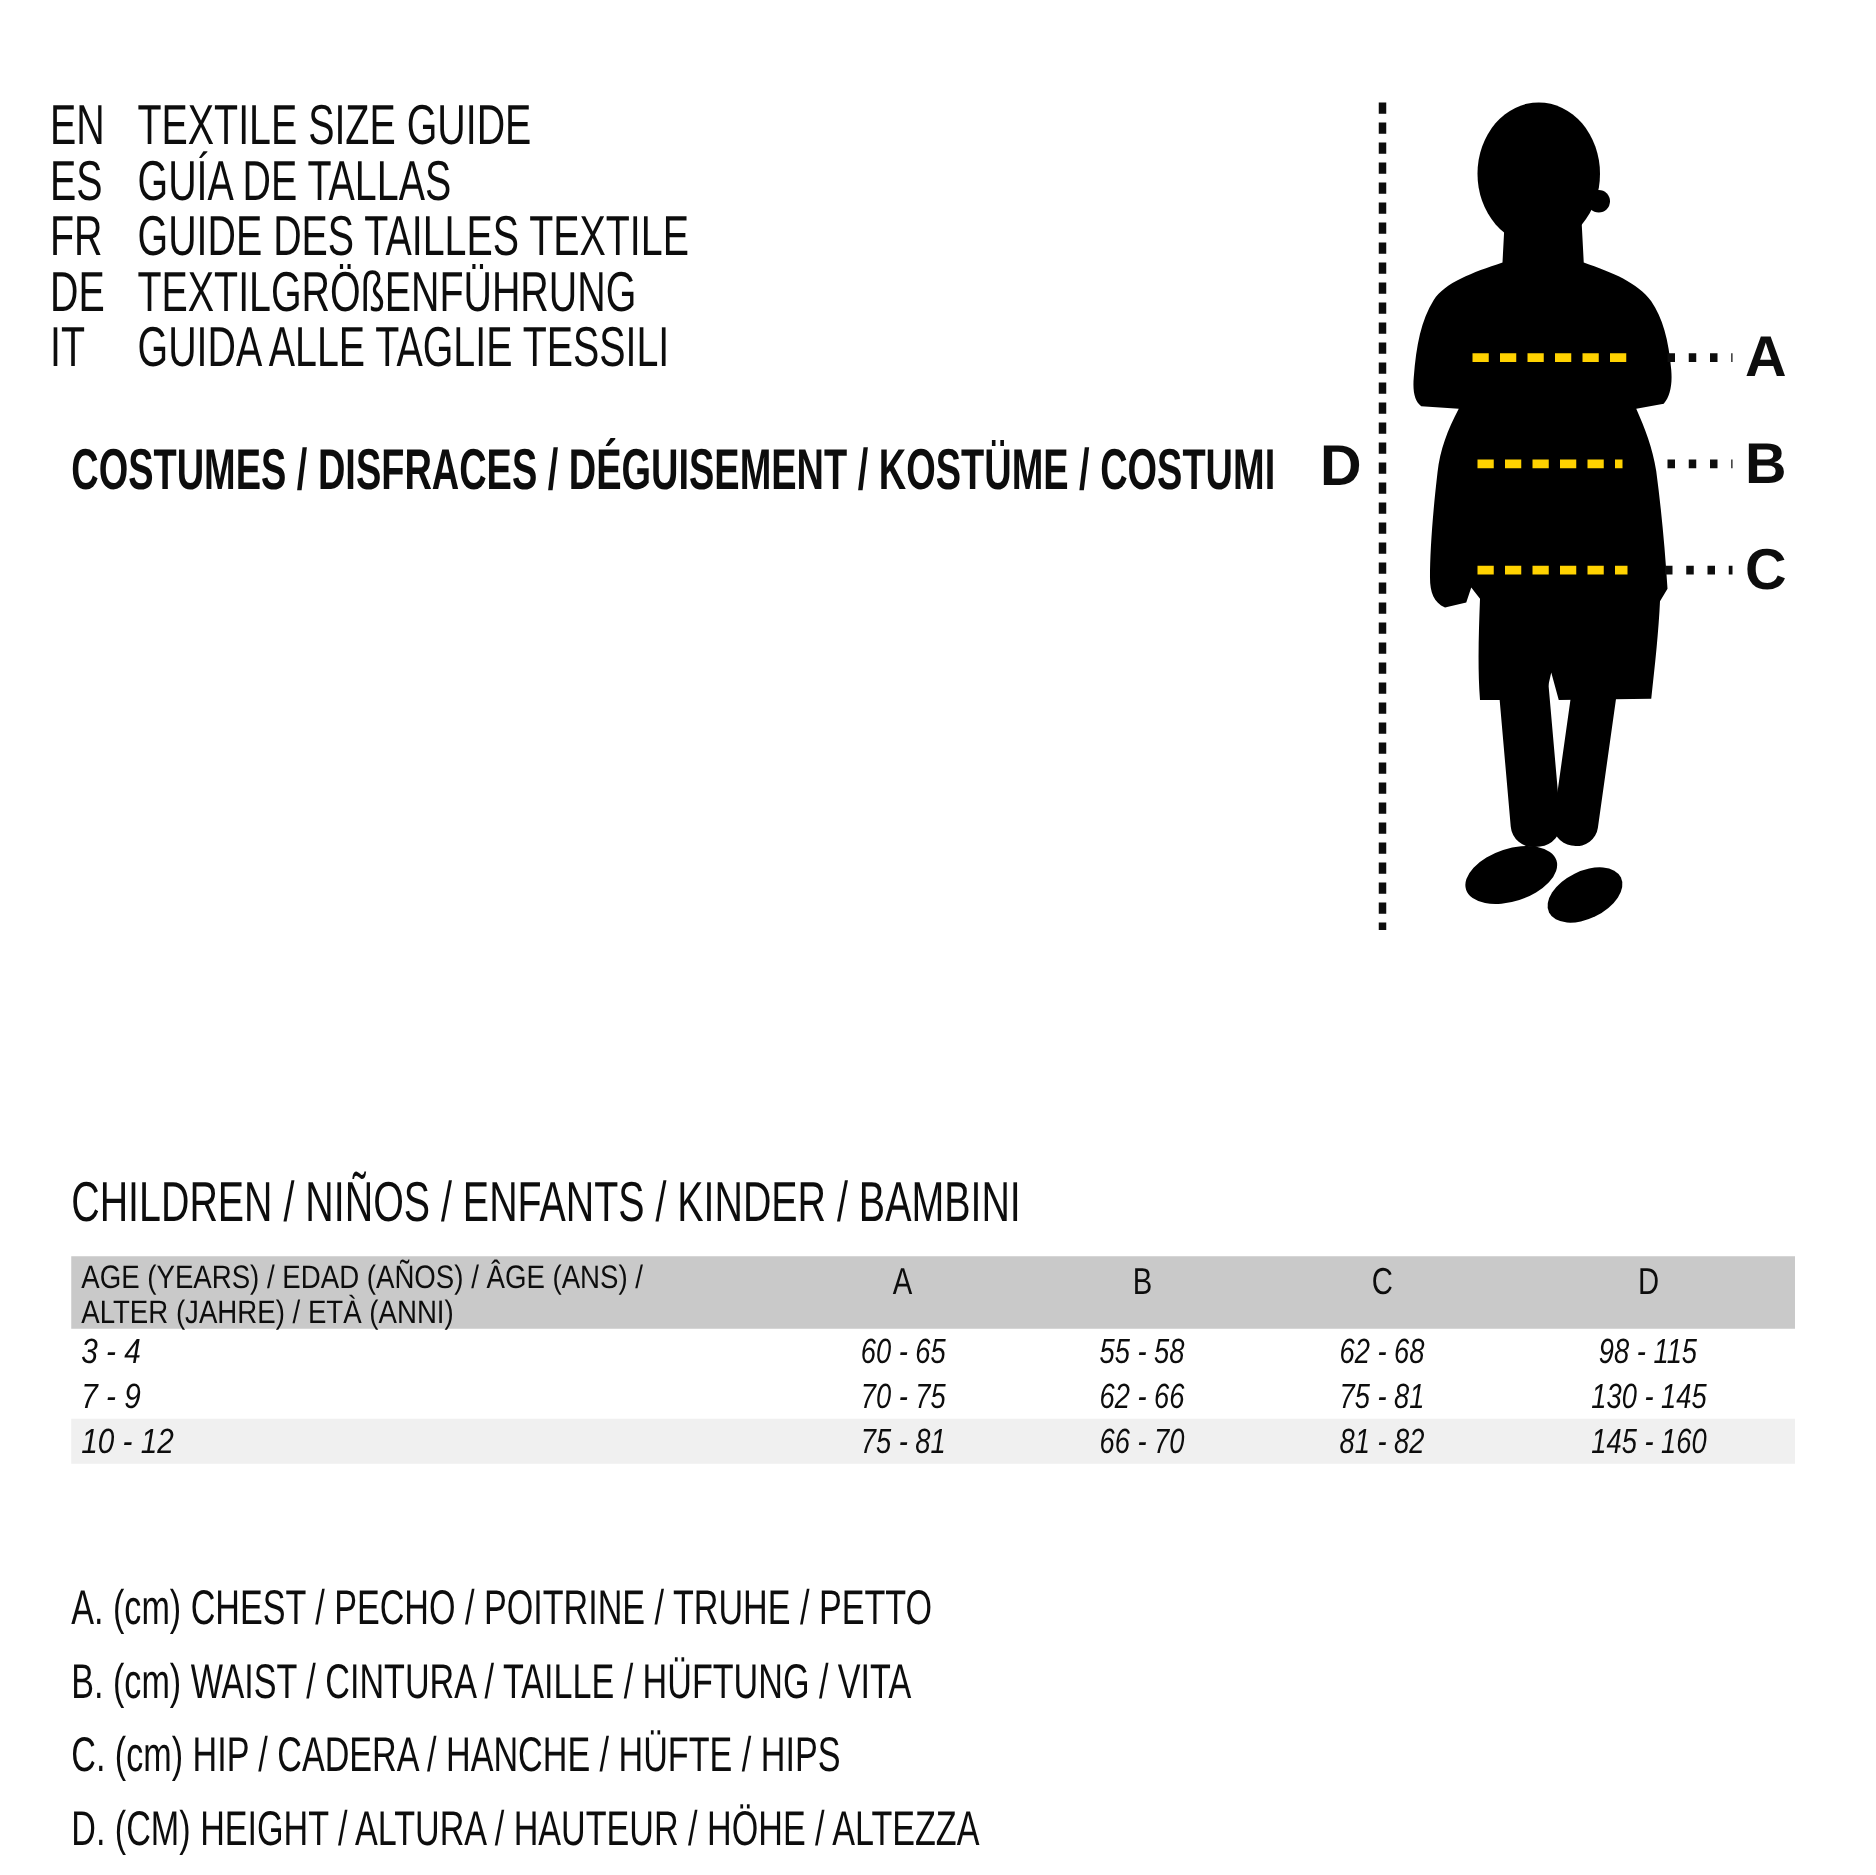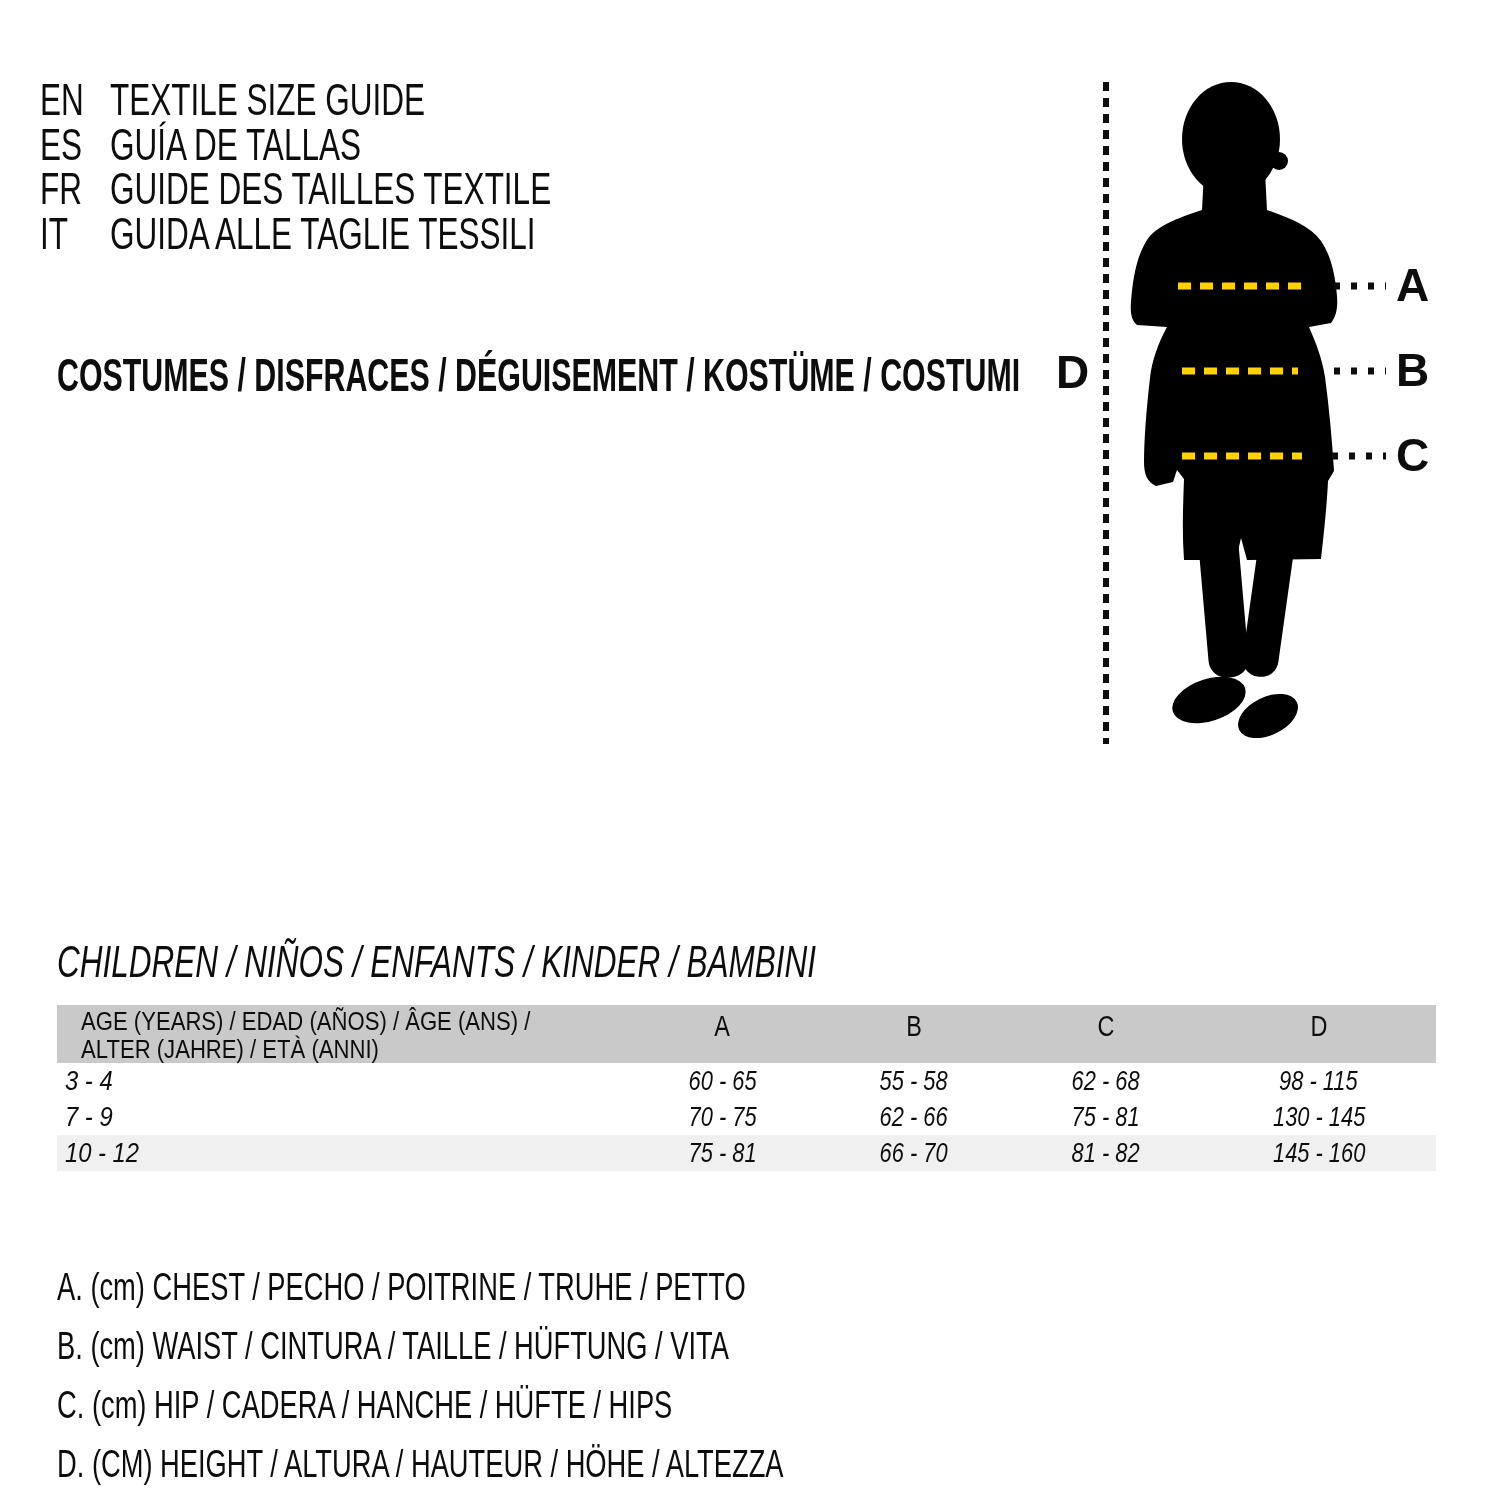--- a/index.html
+++ b/index.html
@@ -60,39 +60,38 @@
     fill: #0d0d0d;
   }
 
   
   .children-title {
     position: absolute;
     left: 57px;
     top: 939px;
     font-size: 45px;
     line-height: 1;
-    font-style: italic;
   }
 
   
   .size-table {
     position: absolute;
     left: 57px;
     top: 1005px;
     width: 1379px;
   }
   .t-header {
     display: grid;
     grid-template-columns: 41.3% 13.9% 13.9% 13.9% 17%;
     background: #c9c9c9;
     height: 58px;
     align-items: start;
     font-size: 26px;
   }
-  .t-header .age-cell { padding: 2px 0 0 24px; line-height: 28px; }
+  .t-header .age-cell { padding: 2px 0 0 8px; line-height: 28px; }
   .t-header .col-letter {
     text-align: center;
     font-size: 30px;
     padding-top: 4px;
   }
   .t-row {
     display: grid;
     grid-template-columns: 41.3% 13.9% 13.9% 13.9% 17%;
     height: 36px;
     align-items: center;
@@ -122,20 +121,24 @@
       <span class="lang-code"><span class="sqL">EN</span></span>
       <span class="sqL">TEXTILE SIZE GUIDE</span>
     </div>
     <div class="lang-row">
       <span class="lang-code"><span class="sqL">ES</span></span>
       <span class="sqL">GUÍA DE TALLAS</span>
     </div>
     <div class="lang-row">
       <span class="lang-code"><span class="sqL">FR</span></span>
       <span class="sqL">GUIDE DES TAILLES TEXTILE</span>
+    </div>
+    <div class="lang-row">
+      <span class="lang-code"><span class="sqL">DE</span></span>
+      <span class="sqL">TEXTILGRÖßENFÜHRUNG</span>
     </div>
     <div class="lang-row">
       <span class="lang-code"><span class="sqL">IT</span></span>
       <span class="sqL">GUIDA ALLE TAGLIE TESSILI</span>
     </div>
   </div>
 
   <div class="costumes-title">
     <span class="sqT">COSTUMES / DISFRACES / DÉGUISEMENT / KOSTÜME / COSTUMI</span>
   </div>

